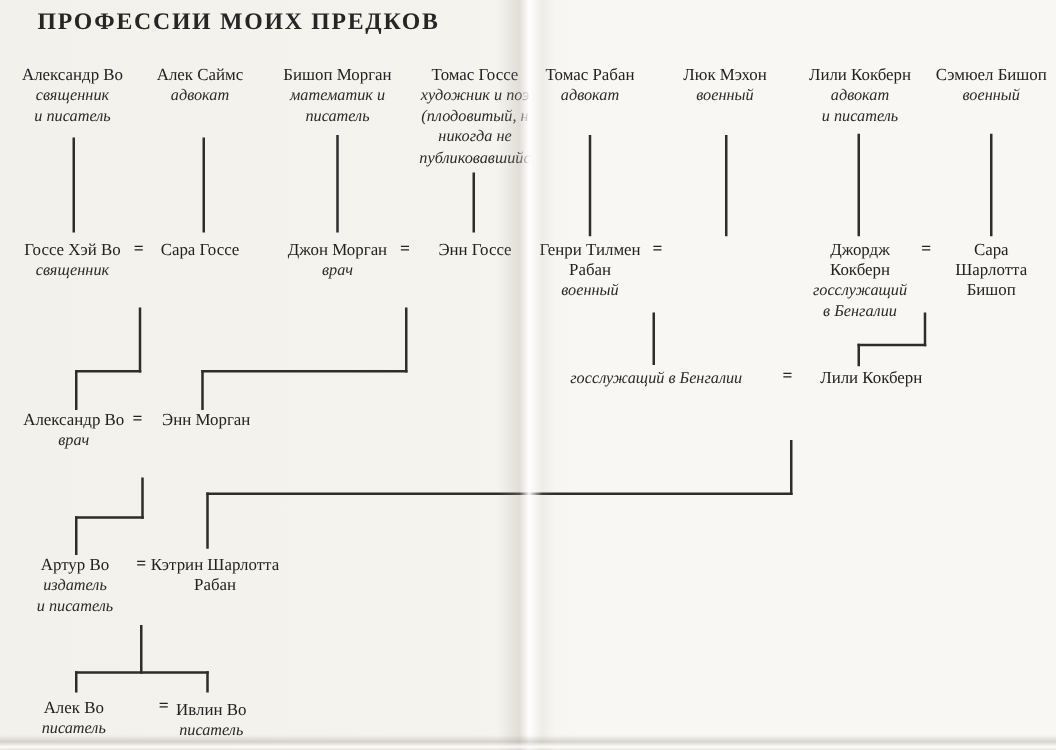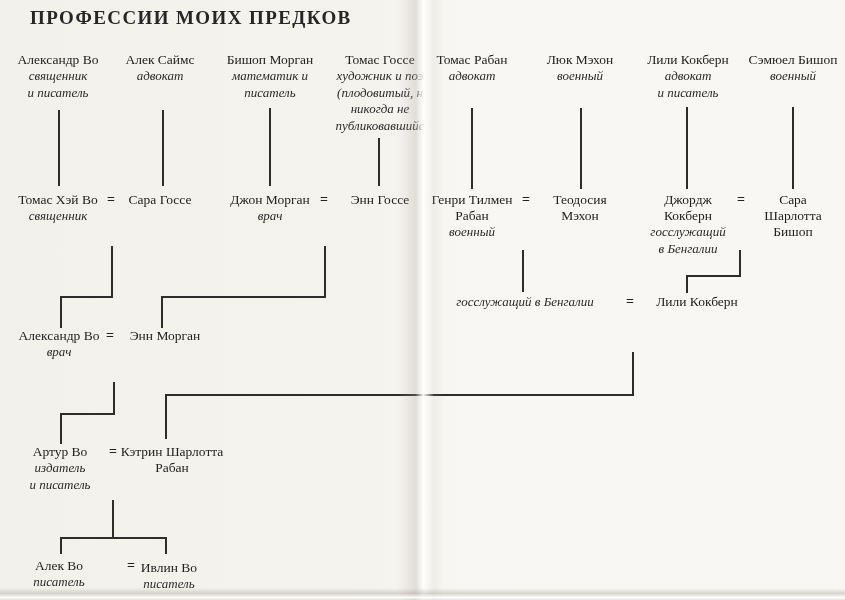--- a/index.html
+++ b/index.html
@@ -80,21 +80,21 @@
   <div class="line v" style="left:58px;top:110px;height:76px"></div>
   <div class="line v" style="left:162px;top:110px;height:76px"></div>
   <div class="line v" style="left:269px;top:108px;height:78px"></div>
   <div class="line v" style="left:378px;top:138px;height:48px"></div>
   <div class="line v" style="left:471px;top:108px;height:81px"></div>
   <div class="line v" style="left:580px;top:108px;height:81px"></div>
   <div class="line v" style="left:686px;top:107px;height:82px"></div>
   <div class="line v" style="left:792px;top:107px;height:82px"></div>
 
   <div class="person" style="left:2px;top:192px;width:112px">
-    <div class="pname">Томас Хэй Во</div>
+    <div class="pname">Госсе Хэй Во</div>
     <div class="prof">священник</div>
   </div>
   <div class="eq" style="left:101px;top:192px">=</div>
   <div class="person" style="left:110px;top:192px;width:100px">
     <div class="pname">Сара Госсе</div>
   </div>
 
   <div class="person" style="left:220px;top:192px;width:100px">
     <div class="pname">Джон Морган</div>
     <div class="prof">врач</div>
@@ -103,24 +103,20 @@
   <div class="person" style="left:330px;top:192px;width:100px">
     <div class="pname">Энн Госсе</div>
   </div>
 
   <div class="person" style="left:422px;top:192px;width:100px">
     <div class="pname">Генри Тилмен
 Рабан</div>
     <div class="prof">военный</div>
   </div>
   <div class="eq" style="left:516px;top:192px">=</div>
-  <div class="person" style="left:530px;top:192px;width:100px">
-    <div class="pname">Теодосия
-Мэхон</div>
-  </div>
 
   <div class="person" style="left:638px;top:192px;width:100px">
     <div class="pname">Джордж
 Кокберн</div>
     <div class="prof">госслужащий
 в Бенгалии</div>
   </div>
   <div class="eq" style="left:731px;top:192px">=</div>
   <div class="person" style="left:743px;top:192px;width:100px">
     <div class="pname">Сара

